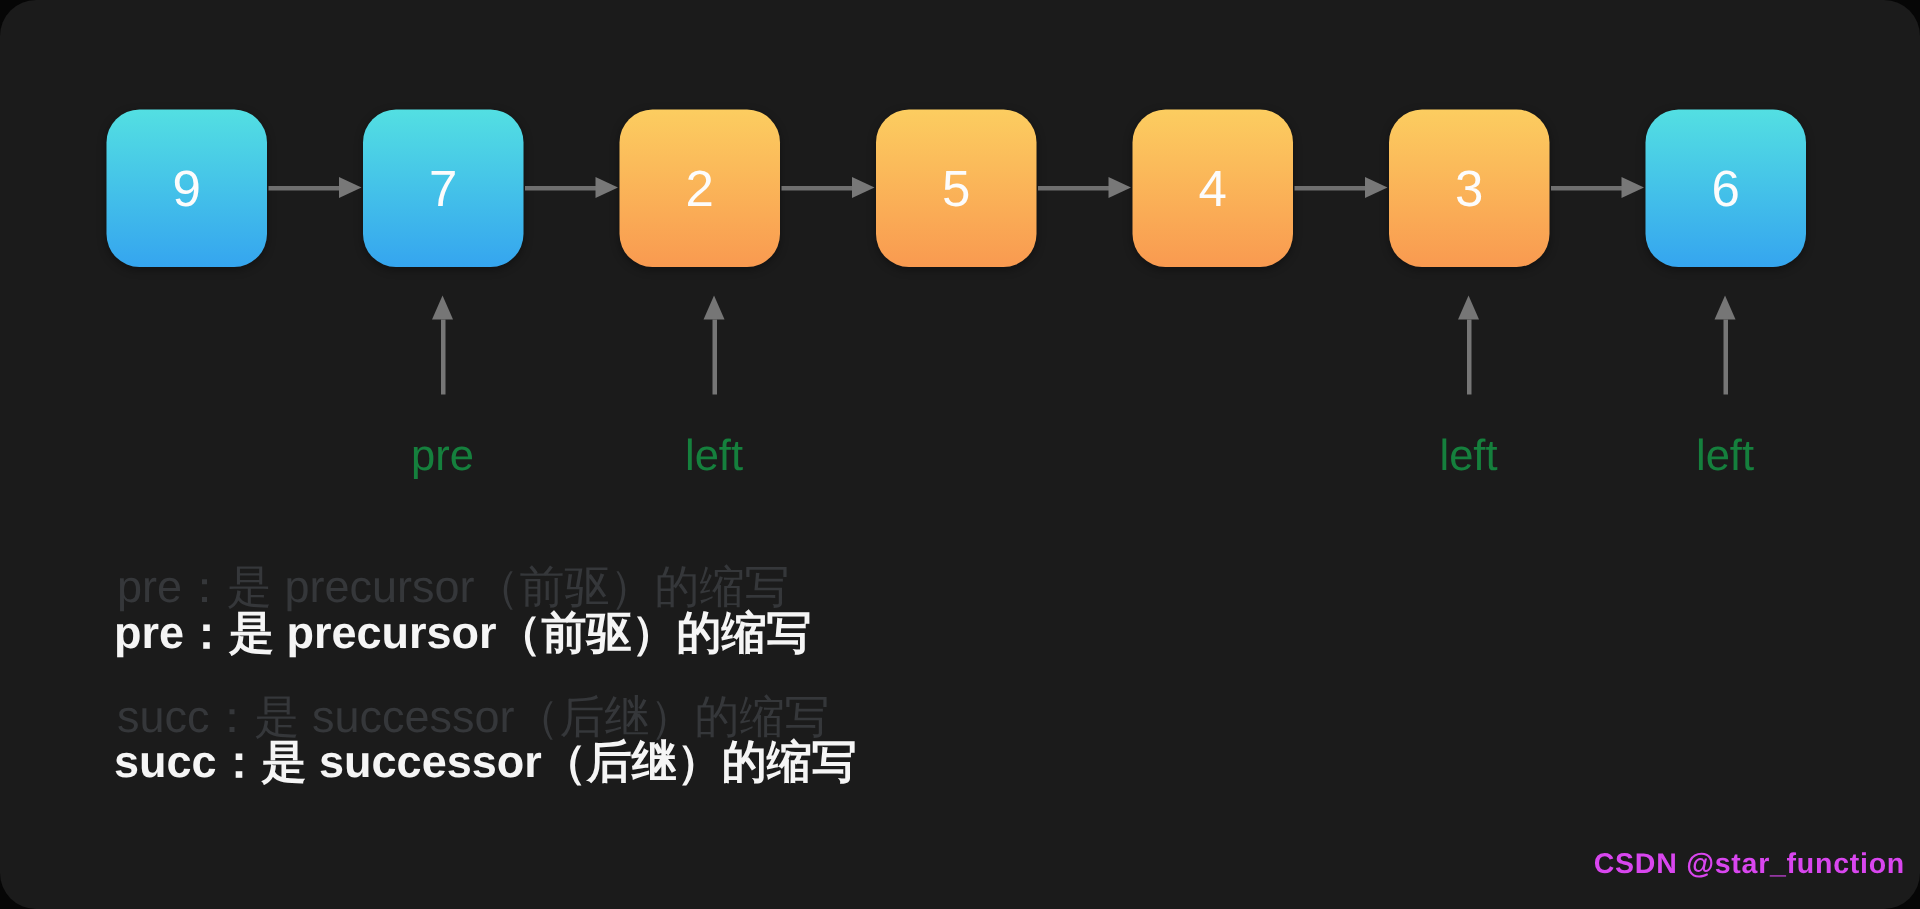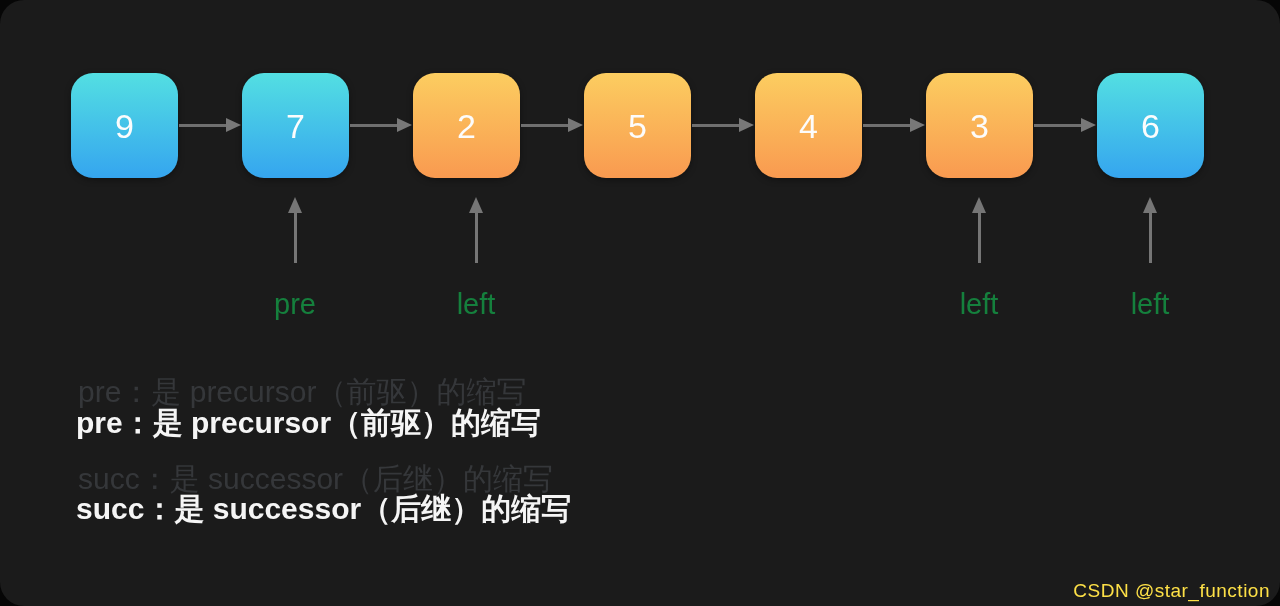--- a/index.html
+++ b/index.html
@@ -76,24 +76,25 @@
   .note.ghost  { color: #35373a; font-weight: 400; font-size: 30px; left: 78px; }
   .note.bright { color: #f5f5f5; font-weight: 600; font-size: 30px; }
   .note-pre-ghost   { top: 374px; }
   .note-pre-bright  { top: 405px; }
   .note-succ-ghost  { top: 461px; }
   .note-succ-bright { top: 491px; }
   
   .watermark {
     position: absolute;
     right: 10px;
-    bottom: 4px;
+    bottom: 18px;
     font-size: 19px;
-    color: #fde047;
+    color: #d946ef;
     letter-spacing: 0.5px;
+    font-weight: bold;
   }
 </style>
 </head>
 <body>
 
 <div id="stage">
   <div class="panel"></div>
 
   <div class="node n0" style="background: linear-gradient(rgb(83, 223, 226), rgb(53, 165, 239));">
     <span class="num">9</span>

